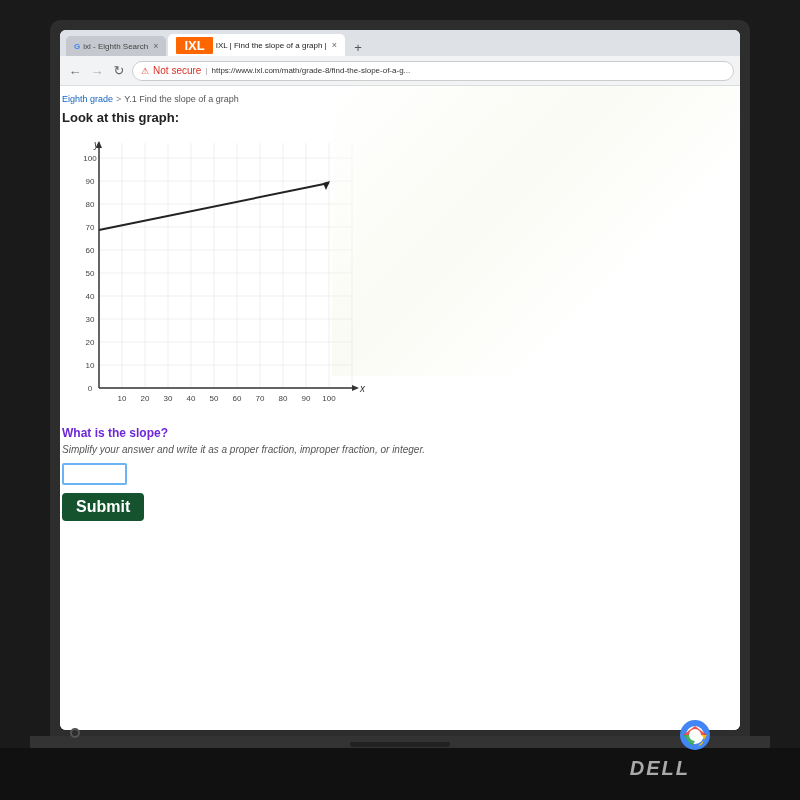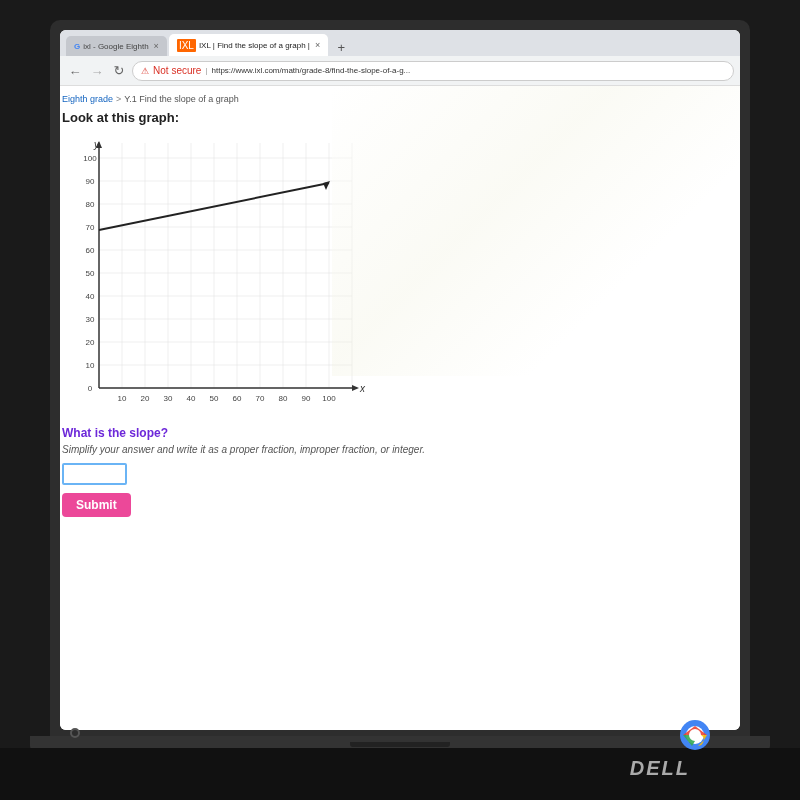--- a/index.html
+++ b/index.html
@@ -24,25 +24,25 @@
 
     <div style="width:100%; height:100%; background:#111; border-radius:6px; overflow:hidden; position:relative;">
 
       <div style="width:100%; height:100%; background:#fff; display:flex; flex-direction:column;">
 
         <div>
 
           <div style="display:flex; align-items:flex-end; height:26px; padding:0 6px; background:#dee1e6; gap:2px;">
             <div style="display:flex; align-items:center; height:20px; padding:0 8px; border-radius:5px 5px 0 0; background:#c5c8ce; font-size:8px; color:#444; gap:3px; cursor:pointer;">
               <span style="font-weight:bold; color:#4285f4; font-size:8px;">G</span>
-              <span>ixl - Google Eighth</span>
+              <span>ixl - Eighth Search</span>
               <span style="font-size:9px; color:#666; margin-left:2px;">×</span>
             </div>
             <div style="display:flex; align-items:center; height:22px; padding:0 8px; border-radius:5px 5px 0 0; background:#fff; font-size:8px; color:#222; gap:3px; cursor:pointer;">
-              <span style="font-weight:normal; color:#ff6600; font-size:10px; background:#ff6600; color:#fff; padding:1px 2px; border-radius:1px;">IXL</span>
+              <span style="font-weight:bold; color:#ff6600; font-size:13px; background:#ff6600; color:#fff; padding:1px 8px; border-radius:1px;">IXL</span>
               <span>IXL | Find the slope of a graph |</span>
               <span style="font-size:9px; color:#666; margin-left:2px;">×</span>
             </div>
             <div style="width:18px; height:18px; display:flex; align-items:center; justify-content:center; font-size:13px; color:#555; cursor:pointer; margin-left:2px;">
               <span>+</span>
             </div>
           </div>
 
           <div style="display:flex; align-items:center; height:30px; padding:0 6px; gap:4px; background:#f1f3f4; border-bottom:1px solid #ddd;">
             <div style="font-size:13px; color:#666; cursor:pointer; width:18px; text-align:center;">
@@ -144,21 +144,21 @@
 
               <polygon points="258,48 251,50 254,57" fill="#222"></polygon>
 
             </svg>
           </div>
 
           <div style="margin-top:4px;">
             <div style="font-size:12px; font-weight:bold; color:#6d28d9; margin-bottom:4px;">What is the slope?</div>
             <div style="font-size:10px; color:#555; font-style:italic; margin-bottom:8px;">Simplify your answer and write it as a proper fraction, improper fraction, or integer.</div>
             <input type="text" style="width: 65px; height: 22px; border: 2px solid rgb(106, 180, 245); border-radius: 2px; outline: none; padding: 0px 4px; font-size: 11px; display: block; margin-bottom: 8px;">
-            <button style="background:#ec4899; color:#fff; border:none; border-radius:4px; padding:5px 14px; font-size:12px; cursor:pointer; font-weight:bold;">Submit</button>
+            <button style="background:#14532d; color:#fff; border:none; border-radius:4px; padding:5px 14px; font-size:16px; cursor:pointer; font-weight:bold;">Submit</button>
           </div>
 
         </div>
 
       </div>
 
     </div>
   </div>
 
   <div style="position:absolute; bottom:48px; left:30px; right:30px; height:16px; background:#333; border-radius:0 0 6px 6px; display:flex; align-items:center; justify-content:center;">

